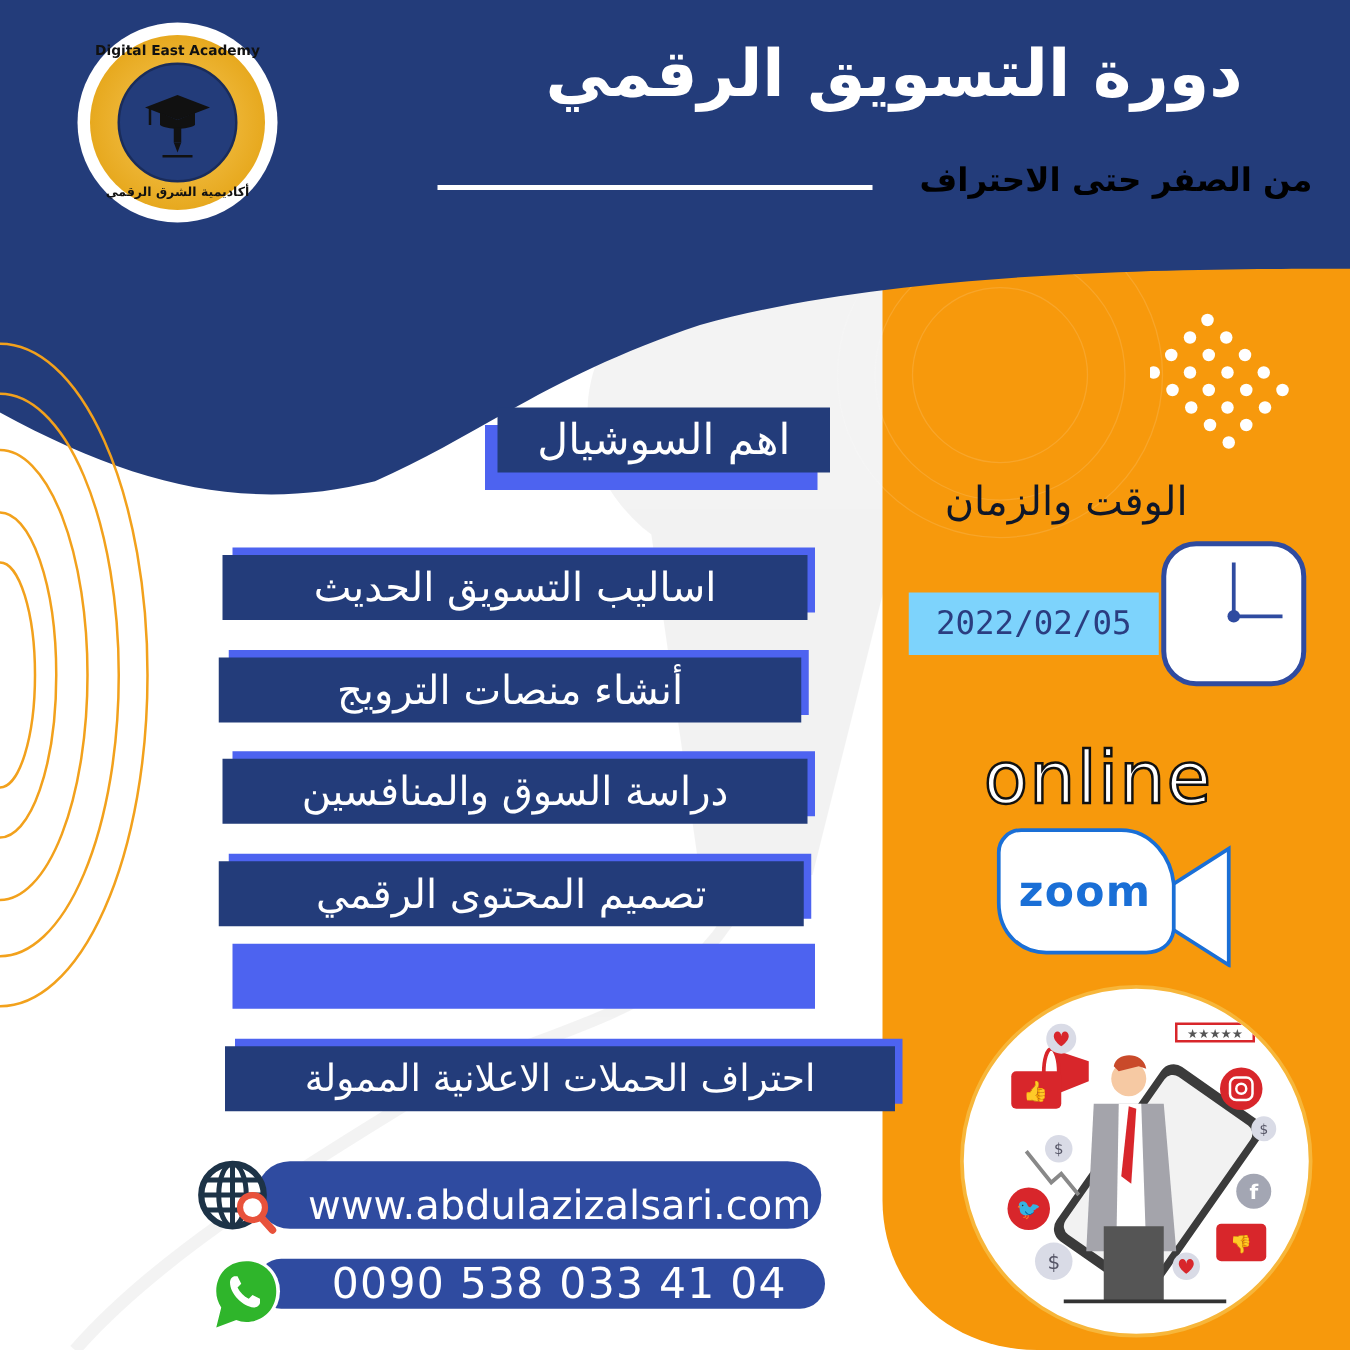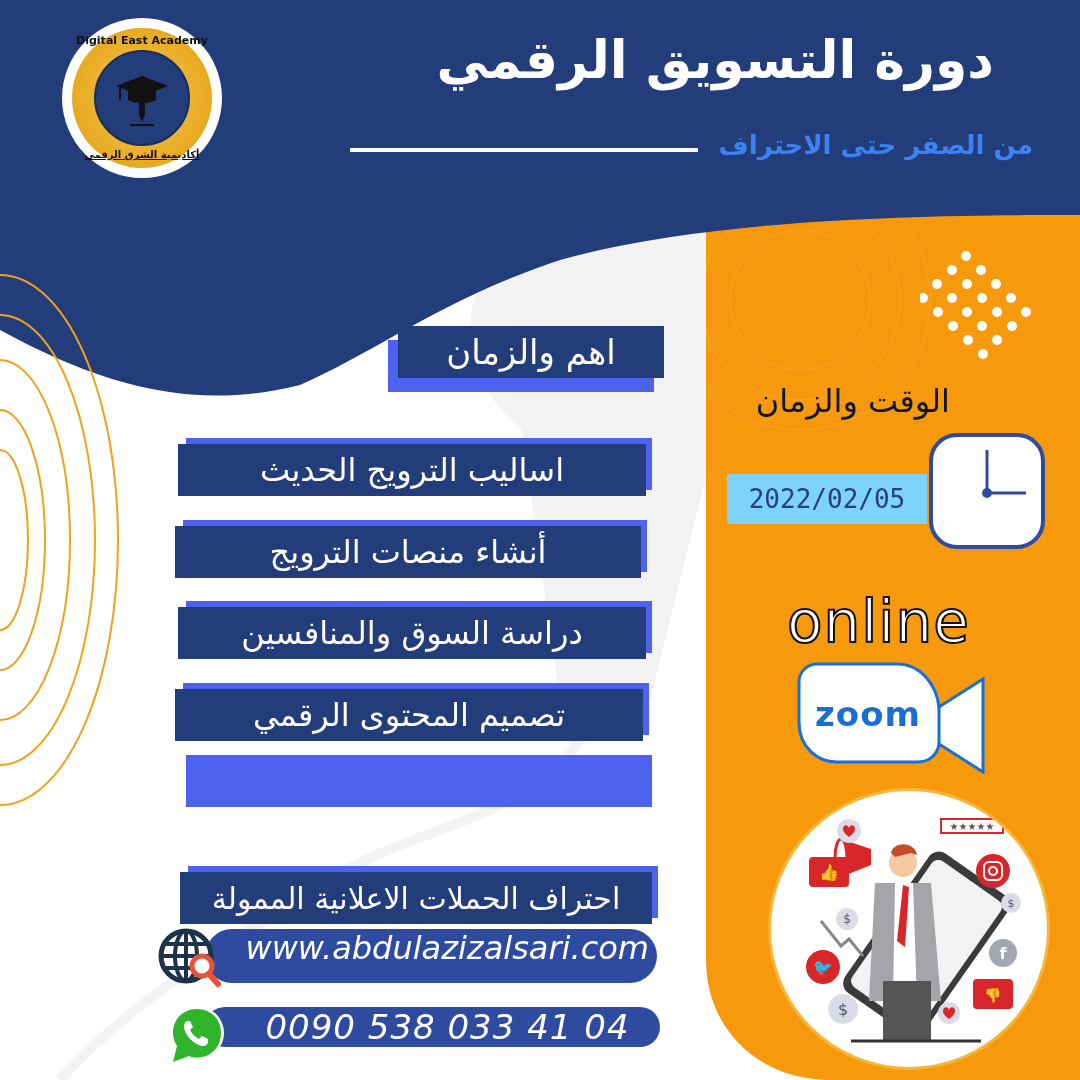--- a/index.html
+++ b/index.html
@@ -5,35 +5,35 @@
   html,body{margin:0;padding:0;}
   body{width:1080px;height:1080px;position:relative;overflow:hidden;background:#ffffff;font-family:"DejaVu Sans",sans-serif;}
   .abs{position:absolute;}
   
   #bg-svg{position:absolute;left:0;top:0;width:1080px;height:1080px;}
   
   .logo{left:62px;top:18px;width:160px;height:160px;border-radius:50%;background:#fff;display:flex;align-items:center;justify-content:center;}
   .logo-ring{width:140px;height:140px;border-radius:50%;background:radial-gradient(circle,#f7c95a 0%,#e7a91f 70%,#c98a10 100%);display:flex;align-items:center;justify-content:center;position:relative;}
   .logo-inner{width:92px;height:92px;border-radius:50%;background:#233c7a;border:2px solid #1a2c5a;display:flex;align-items:center;justify-content:center;}
   .logo-text-top{position:absolute;top:6px;left:0;width:100%;text-align:center;font-size:11px;font-weight:bold;color:#111;font-family:"DejaVu Sans",sans-serif;}
-  .logo-text-bot{position:absolute;bottom:8px;left:0;width:100%;text-align:center;font-size:10px;font-weight:bold;color:#111;direction:rtl;text-decoration:underline;}
+  .logo-text-bot{position:absolute;bottom:8px;left:0;width:100%;text-align:center;font-size:10px;font-weight:bold;color:#111;direction:rtl;}
   
   .title{right:86px;top:30px;color:#fff;font-size:52px;font-weight:bold;direction:rtl;white-space:nowrap;font-family:"DejaVu Sans",sans-serif;margin-left:32px;}
-  .subtitle{right:47px;top:130px;color:#3b82f6;font-size:26px;font-weight:bold;direction:rtl;white-space:nowrap;}
+  .subtitle{right:30px;top:130px;color:#000000;font-size:26px;font-weight:bold;direction:rtl;white-space:nowrap;}
   .sub-line{left:350px;top:148px;width:348px;height:4px;background:#fff;}
   
   .heading-wrap{left:388px;top:326px;width:276px;height:58px;}
   .heading-shadow{position:absolute;left:0;top:14px;width:266px;height:52px;background:#4d63f0;}
   .heading{position:absolute;left:10px;top:0;width:266px;height:52px;background:#233c7a;color:#fff;font-size:34px;direction:rtl;display:flex;align-items:center;justify-content:center;white-space:nowrap;}
   
   .topic{position:absolute;height:58px;}
   .topic .shadow{position:absolute;top:0;left:8px;right:0;bottom:6px;background:#4d63f0;}
   .topic .bar{position:absolute;top:6px;left:0;right:6px;bottom:0;background:#233c7a;color:#fff;font-size:32px;direction:rtl;display:flex;align-items:center;justify-content:center;white-space:nowrap;}
   
-  .pill{position:absolute;background:#2f4ba0;border-radius:28px;color:#fff;display:flex;align-items:flex-start;font-style:italic;}
+  .pill{position:absolute;background:#2f4ba0;border-radius:28px;color:#fff;display:flex;align-items:flex-end;}
   .pill-web{left:205px;top:929px;width:452px;height:54px;font-size:32px;justify-content:flex-end;padding-right:8px;box-sizing:border-box;}
   .pill-phone{left:205px;top:1007px;width:455px;height:40px;font-size:34px;justify-content:center;padding-left:30px;box-sizing:border-box;letter-spacing:1px;}
   .globe{left:158px;top:926px;width:64px;height:64px;}
   .wa{left:168px;top:1004px;width:58px;height:62px;}
   
   .dots{left:920px;top:250px;width:130px;height:130px;}
   .time-label{right:130px;top:382px;font-size:32px;color:#0f172a;direction:rtl;white-space:nowrap;}
   .date-box{left:727px;top:474px;width:200px;height:50px;background:#7dd3fc;color:#2a3d80;font-family:"DejaVu Sans Mono",monospace;font-size:26px;display:flex;align-items:center;justify-content:center;}
   .clock{left:928px;top:432px;width:118px;height:118px;}
   .online{left:787px;top:588px;font-size:58px;color:#fff;-webkit-text-stroke:2px #111;font-family:"DejaVu Sans",sans-serif;letter-spacing:1px;}
@@ -86,43 +86,43 @@
     <span class="logo-text-bot">أكاديمية الشرق الرقمي</span>
   </div>
 </div>
 
 <div class="abs title">دورة التسويق الرقمي</div>
 <div class="abs sub-line"></div>
 <div class="abs subtitle">من الصفر حتى الاحتراف</div>
 
 <div class="abs heading-wrap">
   <div class="heading-shadow"></div>
-  <div class="heading">اهم والزمان</div>
+  <div class="heading">اهم السوشيال</div>
 </div>
 
 <div class="topic" style="left:178px;top:438px;width:474px;">
   <div class="shadow"></div>
-  <div class="bar">اساليب الترويج الحديث</div>
+  <div class="bar">اساليب التسويق الحديث</div>
 </div>
 <div class="topic" style="left:175px;top:520px;width:472px;">
   <div class="shadow"></div>
   <div class="bar">أنشاء منصات الترويج</div>
 </div>
 <div class="topic" style="left:178px;top:601px;width:474px;">
   <div class="shadow"></div>
   <div class="bar">دراسة السوق والمنافسين</div>
 </div>
 <div class="topic" style="left:175px;top:683px;width:474px;">
   <div class="shadow"></div>
   <div class="bar">تصميم المحتوى الرقمي</div>
 </div>
 <div class="topic" style="left:178px;top:755px;width:474px;">
   <div class="shadow"></div>
 </div>
-<div class="topic" style="left:180px;top:866px;width:478px;">
+<div class="topic" style="left:180px;top:831px;width:542px;">
   <div class="shadow"></div>
   <div class="bar" style="font-size:30px;">احتراف الحملات الاعلانية الممولة</div>
 </div>
 
 <div class="pill pill-web">
   <span>www.abdulazizalsari.com</span>
 </div>
 <div class="abs globe">
   <svg width="64" height="64" viewBox="0 0 64 64">
     <circle cx="28" cy="30" r="25" fill="#fff" stroke="#1d3347" stroke-width="5"></circle>

